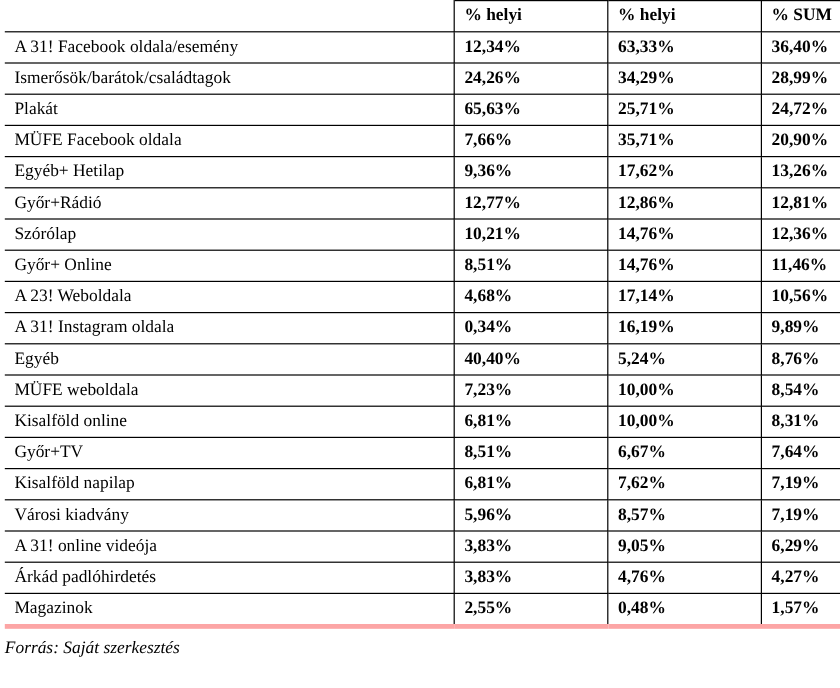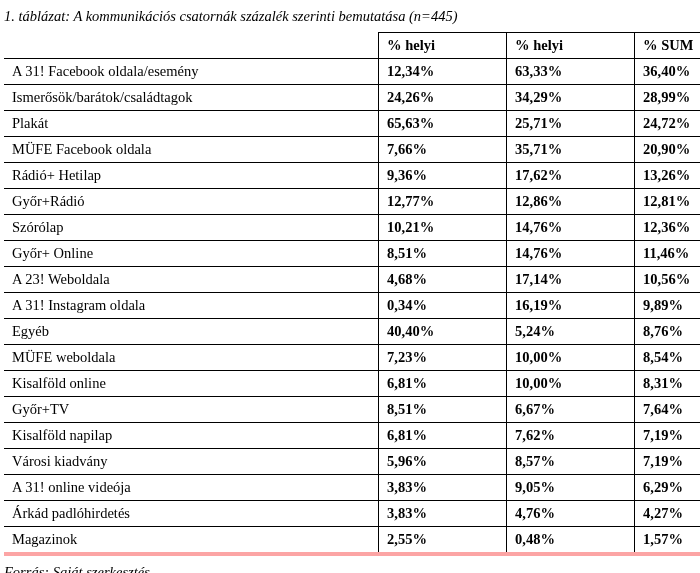--- a/index.html
+++ b/index.html
@@ -78,21 +78,20 @@
     font-style: italic;
     font-size: 14.5px;
     padding: 8px 6px 6px 4px;
   }
 </style>
 </head>
 <body>
 
 <div class="page">
 
-  <div class="caption">1. táblázat: A kommunikációs csatornák százalék szerinti bemutatása (n=445)</div>
 
   <table class="data">
     <thead>
       <tr>
         <td class="col-label"></td>
         <td class="col-num hdr">% helyi</td>
         <td class="col-num hdr">% helyi</td>
         <td class="col-num hdr last">% SUM</td>
       </tr>
     </thead>
@@ -115,21 +114,21 @@
         <td class="col-num">25,71%</td>
         <td class="col-num last">24,72%</td>
       </tr>
       <tr>
         <td class="col-label">MÜFE Facebook oldala</td>
         <td class="col-num">7,66%</td>
         <td class="col-num">35,71%</td>
         <td class="col-num last">20,90%</td>
       </tr>
       <tr>
-        <td class="col-label">Rádió+ Hetilap</td>
+        <td class="col-label">Egyéb+ Hetilap</td>
         <td class="col-num">9,36%</td>
         <td class="col-num">17,62%</td>
         <td class="col-num last">13,26%</td>
       </tr>
       <tr>
         <td class="col-label">Győr+Rádió</td>
         <td class="col-num">12,77%</td>
         <td class="col-num">12,86%</td>
         <td class="col-num last">12,81%</td>
       </tr>

